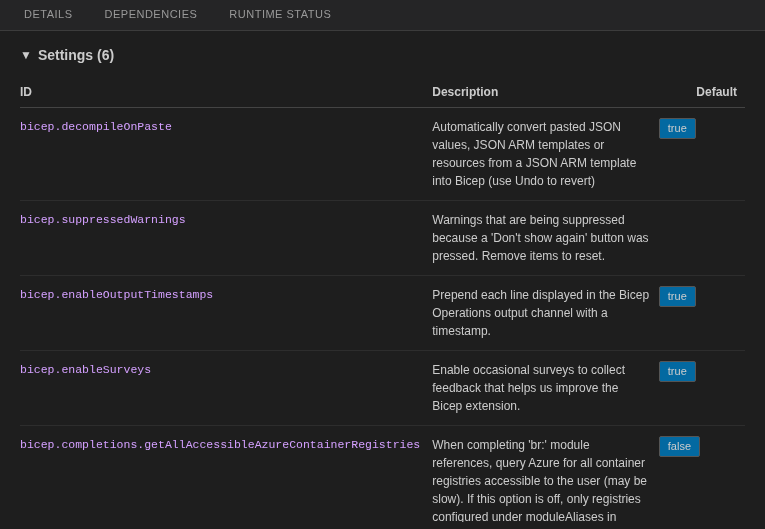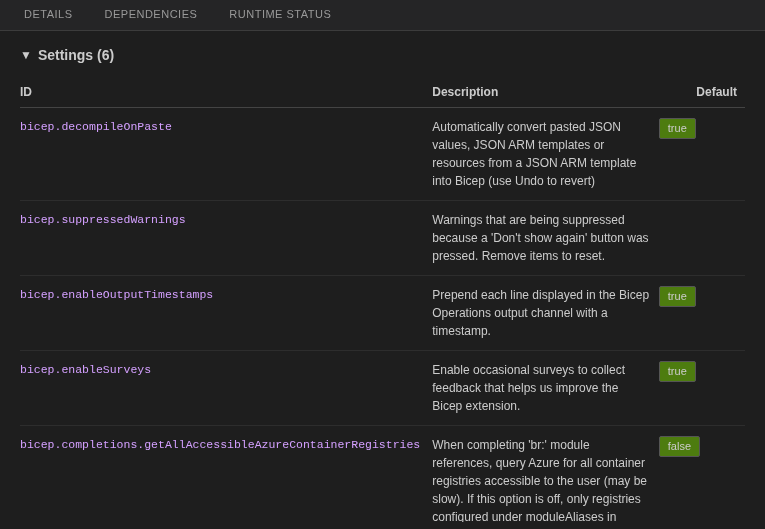--- a/index.html
+++ b/index.html
@@ -92,21 +92,21 @@
       font-size: 11.5px;
       padding-right: 12px;
       white-space: nowrap;
     }
     .feature-table td.col-default {
       text-align: left;
     }
 
     .badge {
       display: inline-block;
-      background-color: #4d7c0f;
+      background-color: #0369a1;
       border: 1px solid #555;
       color: #cccccc;
       padding: 1px 8px;
       font-size: 11px;
       border-radius: 2px;
       white-space: nowrap;
     }
 
     
     .content::-webkit-scrollbar { width: 8px; }

